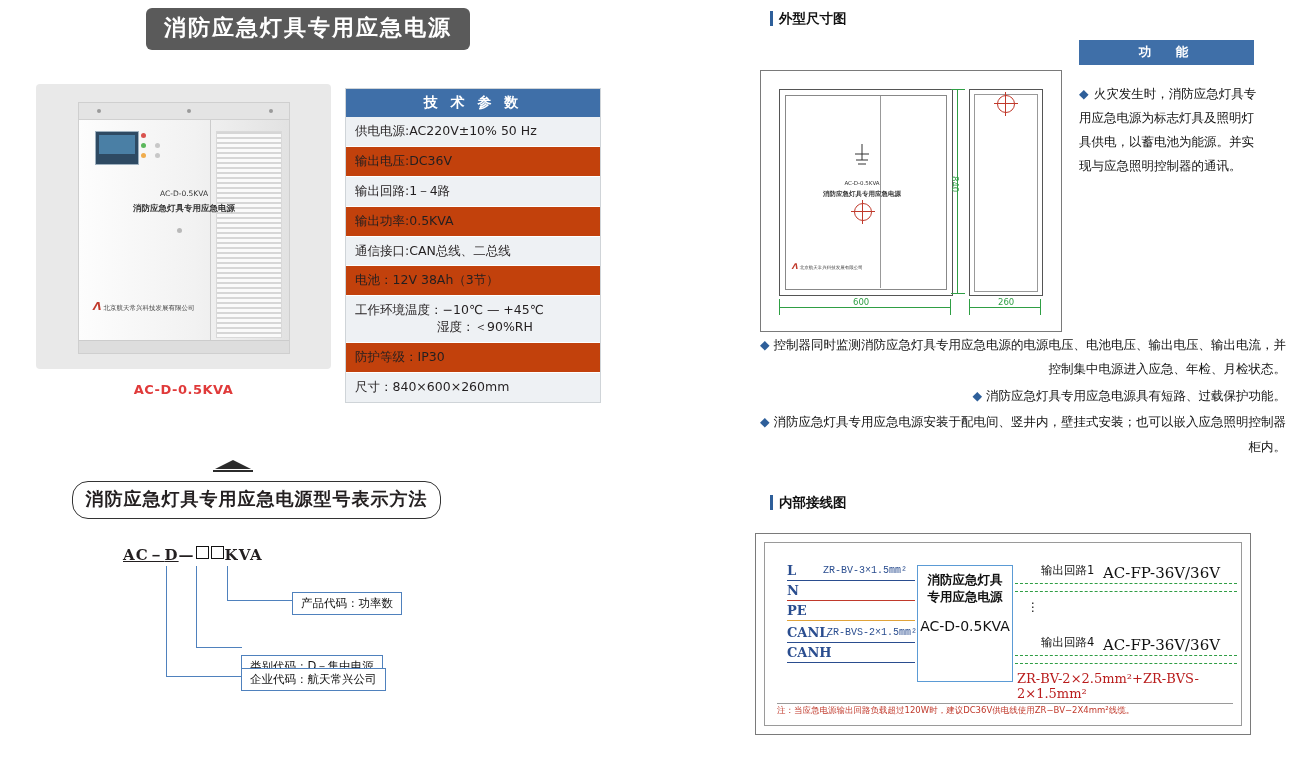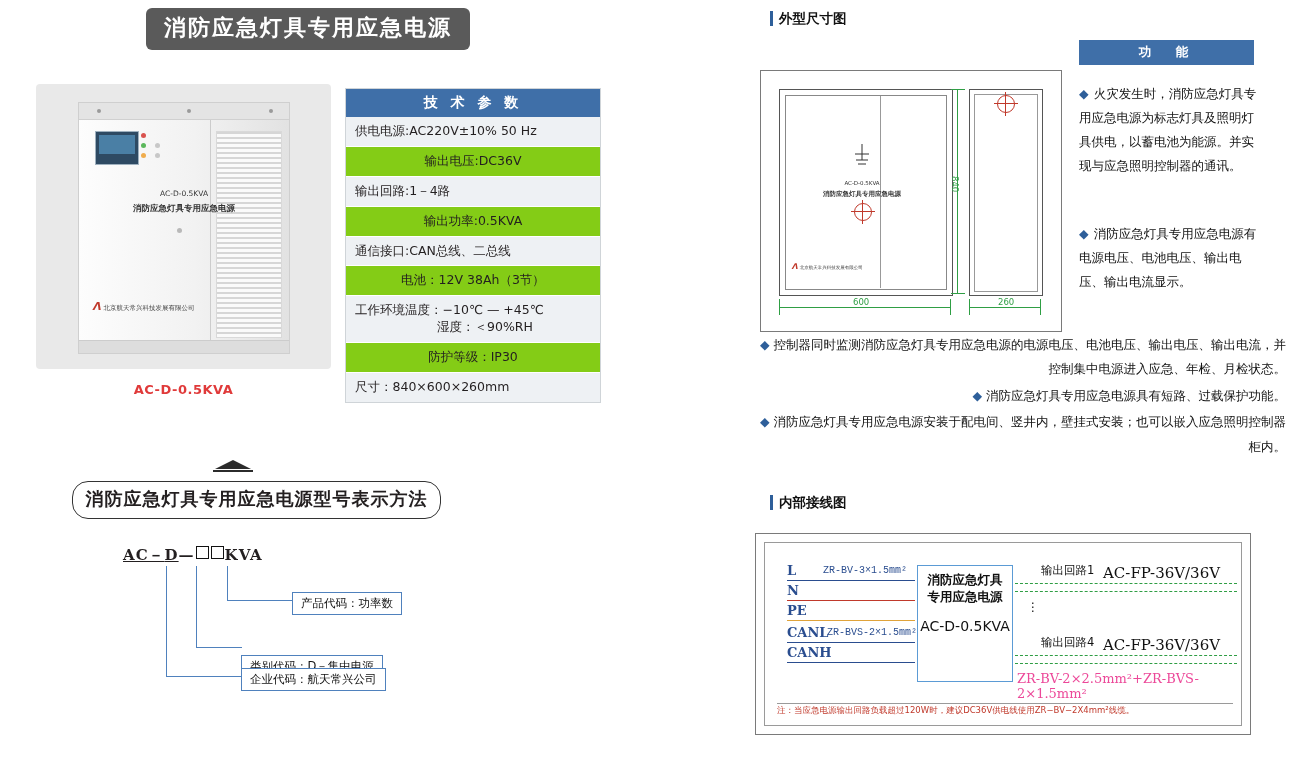--- a/index.html
+++ b/index.html
@@ -49,21 +49,21 @@
   .photo-caption{
     position:absolute;left:36px;top:382px;width:295px;text-align:center;
     color:#e03a3a;font-size:13px;font-weight:bold;letter-spacing:.5px;
   }
 
   
   .spec{position:absolute;left:345px;top:88px;width:254px;border:1px solid #cfd4d8;border-bottom:none;}
   .spec-head{background:#3f6fa8;color:#fff;text-align:center;font-size:14px;font-weight:bold;padding:5px 0;letter-spacing:4px;}
   .spec-row{font-size:12.5px;padding:6px 9px;border-bottom:1px solid #ffffff;line-height:1.35;}
   .spec-row.odd{background:#eef1f4;}
-  .spec-row.even{background:#84cc16;text-align:center;}
+  .spec-row.even{background:#c2410c;}
   .spec-row .ln2{display:block;text-align:center;padding-left:24px;}
 
   
   .arrow-ico{position:absolute;left:211px;top:460px;width:44px;height:12px;}
   .model-banner{
     position:absolute;left:72px;top:481px;width:367px;
     border:1.6px solid #333;border-radius:16px;text-align:center;
     font-size:18px;font-weight:bold;padding:5px 0 7px 0;letter-spacing:1px;
   }
   .model-code{position:absolute;left:123px;top:546px;font-size:15px;font-weight:bold;letter-spacing:1px;
@@ -118,21 +118,21 @@
   
   .wire-box{position:absolute;left:755px;top:533px;width:494px;height:200px;border:1px solid #7a7a7a;background:#fff;}
   .wire-inner{position:absolute;left:8px;top:8px;right:8px;bottom:8px;border:1px solid #9a9a9a;}
   .wcore{position:absolute;left:152px;top:22px;width:94px;height:115px;border:1px solid #5b9bd5;}
   .wcore .t1{position:absolute;left:0;right:0;top:6px;text-align:center;font-size:12.5px;font-weight:bold;color:#111;line-height:1.35;}
   .wcore .t2{position:absolute;left:0;right:0;top:52px;text-align:center;font-size:14px;color:#111;font-family:"DejaVu Sans",sans-serif;}
   .wlab{position:absolute;font-size:13px;font-weight:bold;color:#2a4d8f;font-family:"DejaVu Serif","Liberation Serif",serif;}
   .wsmall{position:absolute;font-size:10px;color:#2a4d8f;font-family:Liberation Mono, monospace;}
   .wout{position:absolute;font-size:11.5px;color:#111;margin-left:24px;}
   .wout2{position:absolute;font-size:15px;color:#111;font-family:"DejaVu Serif","Liberation Serif",serif;}
-  .wbottom{position:absolute;font-size:13px;color:#ec4899;font-family:"DejaVu Serif","Liberation Serif",serif;}
+  .wbottom{position:absolute;font-size:13px;color:#b91c1c;font-family:"DejaVu Serif","Liberation Serif",serif;}
   .wnote{position:absolute;left:12px;bottom:8px;font-size:8.5px;color:#c0392b;}
   .hline{position:absolute;height:1px;}
   .dashline{position:absolute;height:0;border-top:1px dashed #2f9e44;}
   .vdots{position:absolute;font-size:12px;color:#111;letter-spacing:0;line-height:.7;}
 </style>
 </head>
 <body>
 
 <div class="page">
 
@@ -250,23 +250,20 @@
 
       <div class="greenline" style="left:196px;top:18px;width:1px;height:205px;"></div>
       <div class="greenline" style="left:190px;top:18px;width:14px;height:1px;"></div>
       <div class="greenline" style="left:190px;top:222px;width:14px;height:1px;"></div>
       <div class="dimtxt vert" style="left:189px;top:105px;">840</div>
     </div>
 
     <div class="bul" style="left:419px;top:82px;width:182px;">
       <span class="d">◆</span><span>火灾发生时，消防应急灯具专用应急电源为标志灯具及照明灯具供电，以蓄电池为能源。并实现与应急照明控制器的通讯。</span>
     </div>
-    <div class="bul" style="left:419px;top:222px;width:182px;">
-      <span class="d">◆</span><span>消防应急灯具专用应急电源有电源电压、电池电压、输出电压、输出电流显示。</span>
-    </div>
 
     <div class="bullist" style="left:96px;top:333px;width:530px;">
       <p><span class="d">◆</span><span>控制器同时监测消防应急灯具专用应急电源的电源电压、电池电压、输出电压、输出电流，并控制集中电源进入应急、年检、月检状态。</span></p>
       <p><span class="d">◆</span><span>消防应急灯具专用应急电源具有短路、过载保护功能。</span></p>
       <p><span class="d">◆</span><span>消防应急灯具专用应急电源安装于配电间、竖井内，壁挂式安装；也可以嵌入应急照明控制器柜内。</span></p>
     </div>
 
     <div class="sec-title" style="left:119px;top:494px;">内部接线图</div>
   </div>
 

